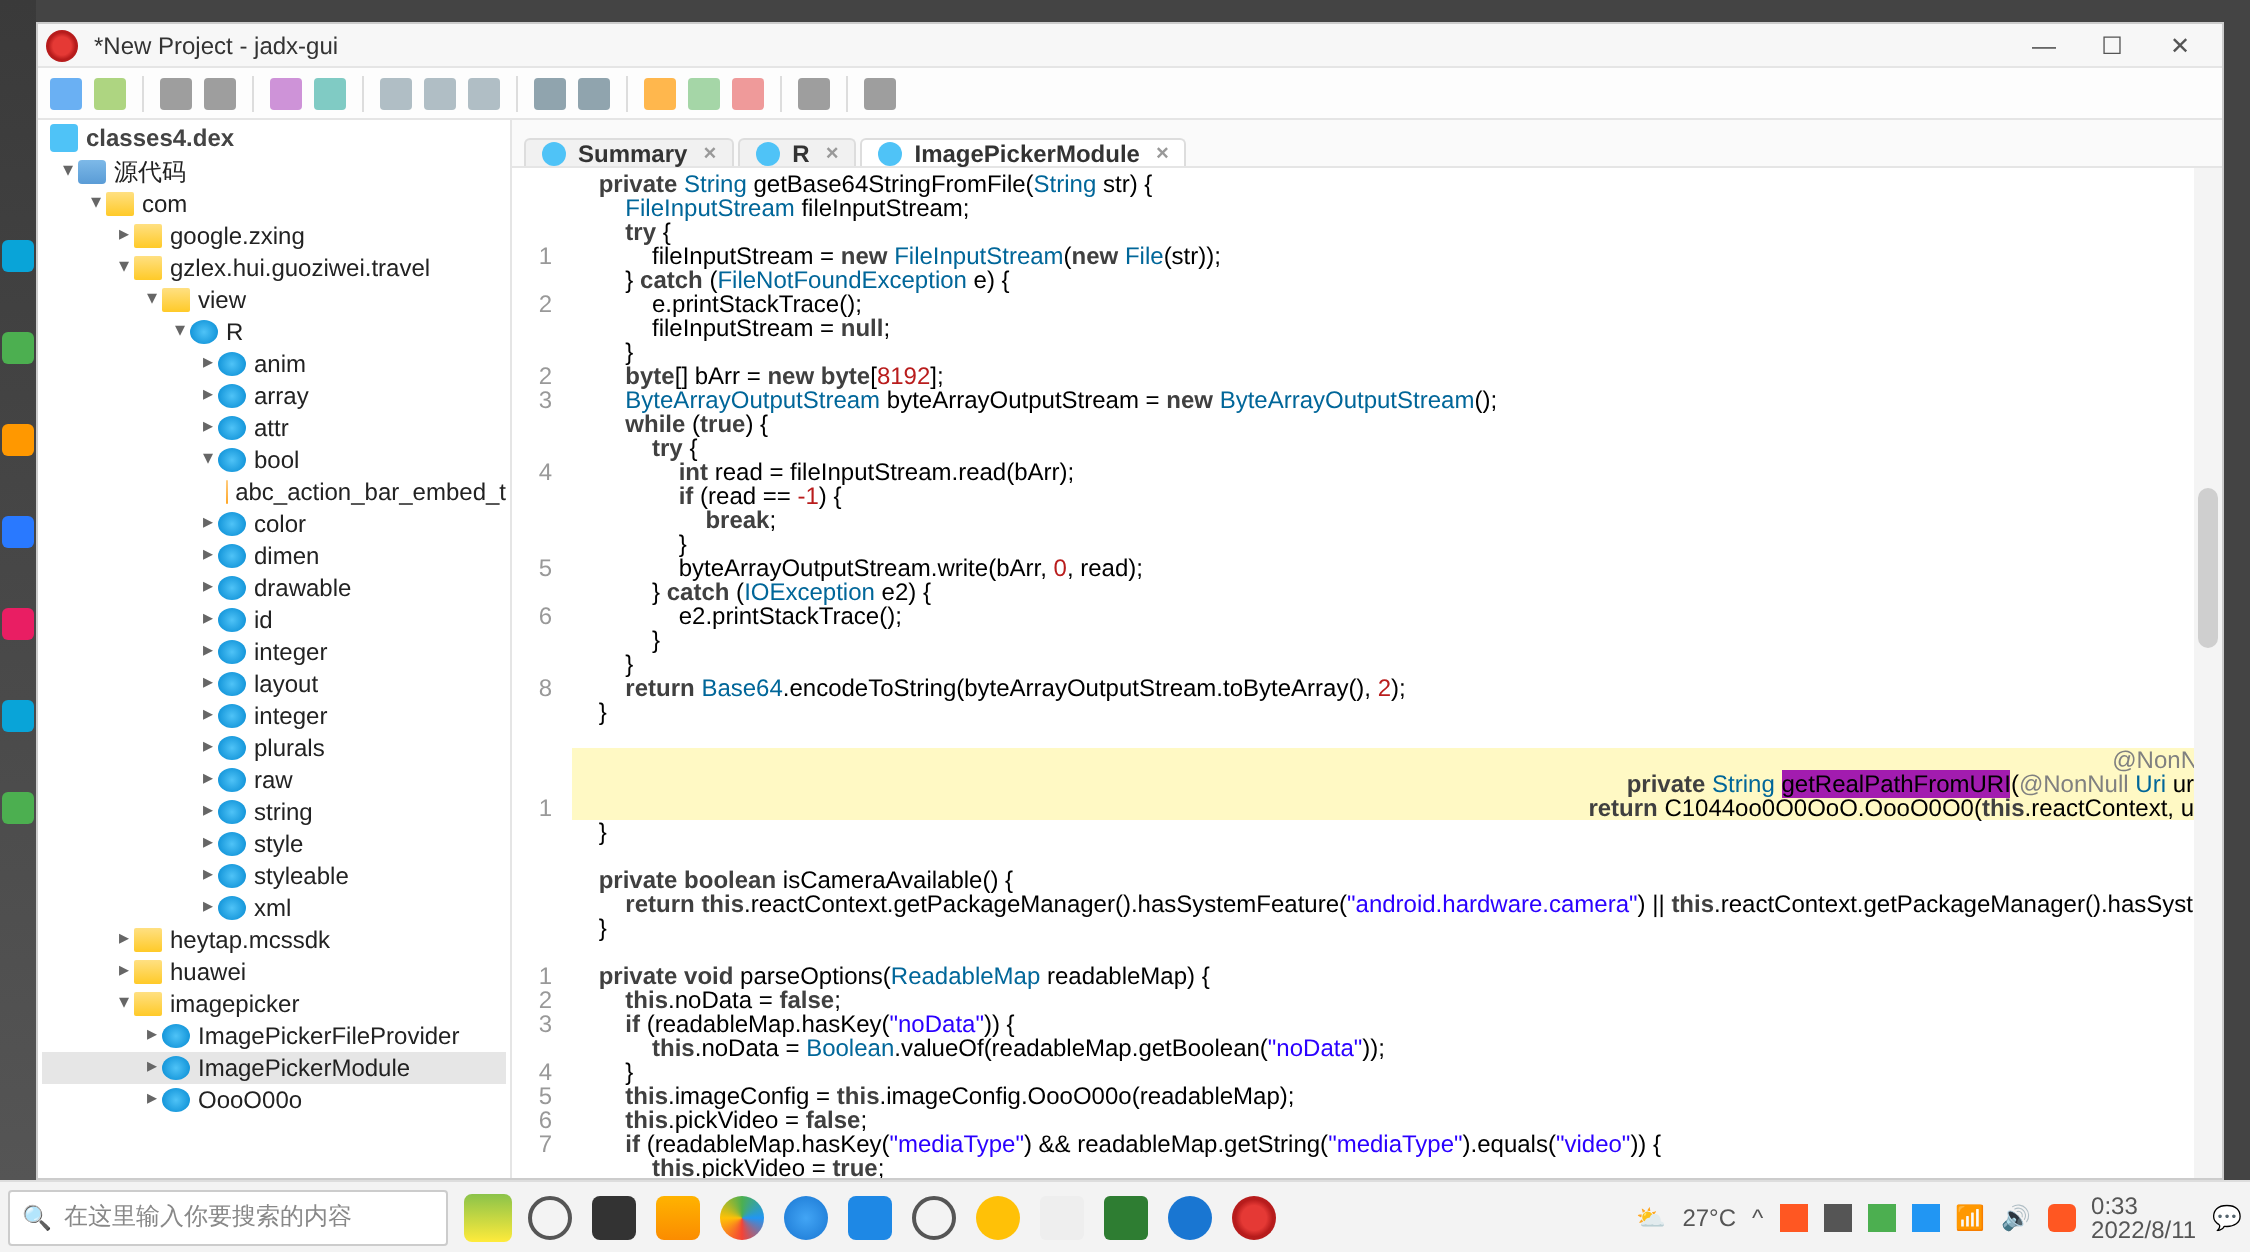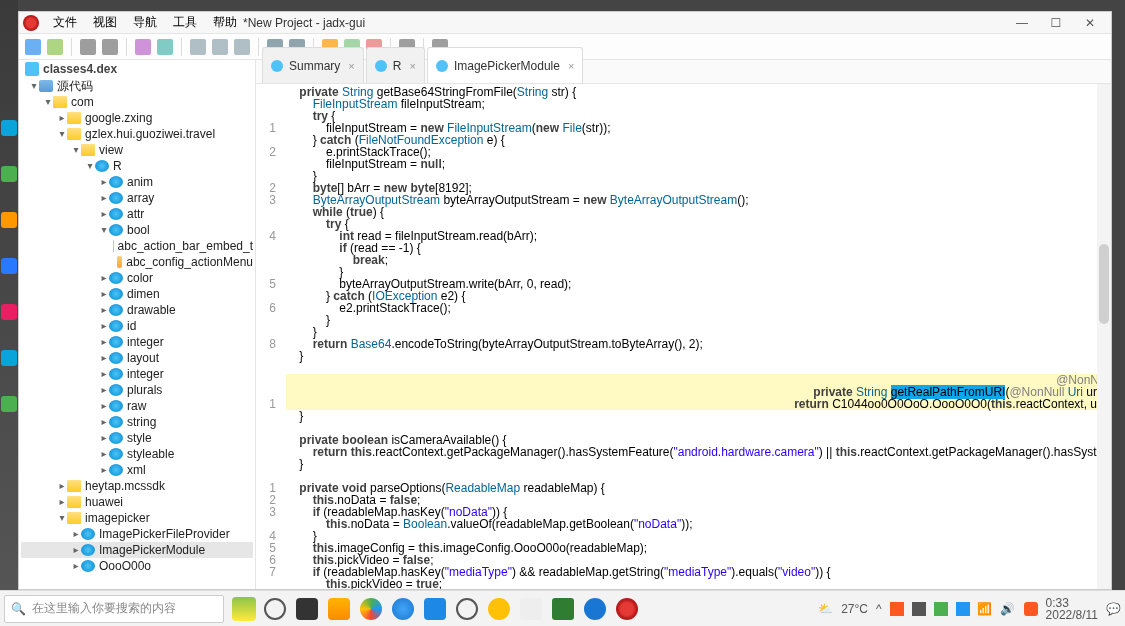--- a/index.html
+++ b/index.html
@@ -25,35 +25,35 @@
 .node { display: flex; align-items: center; height: 16px; line-height: 16px; color: #222; }
 .node .tw { width: 10px; text-align: center; color: #666; font-size: 10px; }
 .node .ic { width: 14px; height: 12px; margin-right: 4px; }
 .ic-pkg { background: linear-gradient(#7db9e8,#5a9cd6); border-radius: 2px; }
 .ic-fld { background: linear-gradient(#ffe082,#ffca28); border-radius: 1px; }
 .ic-cls { background: radial-gradient(circle,#4fc3f7,#0288d1); border-radius: 50%; }
 .ic-res { background: linear-gradient(#ffcc80,#ffa726); border-radius: 2px; }
 .node.sel { background: #e6e6e6; }
 .main { flex: 1; display: flex; flex-direction: column; min-width: 0; }
 .tabs { height: 24px; display: flex; align-items: flex-end; padding-left: 6px; border-bottom: 1px solid #e5e5e5; background: #fafafa; gap: 2px; }
-.tab { height: 36px; display: flex; align-items: center; gap: 6px; padding: 0 8px; border: 1px solid #ddd; border-bottom: none; background: #f1f1f1; border-radius: 3px 3px 0 0; font-weight: normal; color: #333; }
+.tab { height: 14px; display: flex; align-items: center; gap: 6px; padding: 0 8px; border: 1px solid #ddd; border-bottom: none; background: #f1f1f1; border-radius: 3px 3px 0 0; font-weight: bold; color: #333; }
 .tab.active { background: #fff; }
 .tab .tabic { width: 12px; height: 12px; border-radius: 50%; background: #4fc3f7; }
 .tab .x { color: #999; font-size: 11px; margin-left: 2px; }
 .editor-wrap { flex: 1; display: flex; overflow: hidden; font-family: Consolas, "Courier New", monospace; font-size: 12px; line-height: 12px; position: relative; }
 .gutter { width: 24px; background: #fff; color: #999; text-align: right; padding: 2px 4px 0 0; }
 .gutter div { height: 12px; }
 .code { flex: 1; padding: 2px 0 0 6px; overflow: hidden; position: relative; }
 .cl { height: 12px; white-space: pre; }
 .hl { background: #fff9c4; text-align: right; }
-.mark { background: #0ea5e9; margin-top: 24px; }
+.mark { background: #a21caf; margin-top: 24px; }
 .kw { color: #404040; font-weight: bold; }
 .typ { color: #006699; }
 .str { color: #2a00ff; }
-.num { color: #000000; }
+.num { color: #b91c1c; }
 .ann { color: #808080; }
 .scroll-v { position: absolute; right: 0; top: 0; width: 14px; height: 100%; background: #f4f4f4; }
 .scroll-thumb { position: absolute; left: 2px; width: 10px; background: #cfcfcf; border-radius: 5px; top: 160px; height: 80px; }
 .taskbar { position: absolute; left: 0; bottom: 0; width: 100%; height: 36px; background: #f3f3f3; display: flex; align-items: center; border-top: 1px solid #ddd; padding: 0 4px; gap: 8px; }
 .search { flex: 0 0 220px; height: 28px; border: 1px solid #ccc; background: #fff; display: flex; align-items: center; gap: 6px; padding: 0 6px; color: #888; border-radius: 2px; }
 .tb-apps { display: flex; gap: 10px; align-items: center; }
 .tb-app { width: 22px; height: 22px; border-radius: 4px; }
 .sys-tray { margin-left: auto; display: flex; align-items: center; gap: 8px; color: #555; }
 .sys-ic { width: 14px; height: 14px; }
 .clock { font-size: 11px; line-height: 12px; }
@@ -67,27 +67,20 @@
   <div class="desk-ic o"></div>
   <div class="desk-ic b"></div>
   <div class="desk-ic r"></div>
   <div class="desk-ic"></div>
   <div class="desk-ic g"></div>
 </div>
 
 <div class="window">
   <div class="titlebar">
     <div class="appicon"></div>
-    <div class="menu-items" id="menu-items">
-        <span class="menu-item">文件</span>
-        <span class="menu-item">视图</span>
-        <span class="menu-item">导航</span>
-        <span class="menu-item">工具</span>
-        <span class="menu-item">帮助</span>
-      </div>
     <div class="win-title">*New Project - jadx-gui</div>
     <div class="win-btns">
       <div class="win-btn">—</div>
       <div class="win-btn">☐</div>
       <div class="win-btn">✕</div>
     </div>
   </div>
 
   <div class="toolbar">
     <span class="tb-ic" style="background:#6ab0f3"></span>
@@ -169,25 +162,20 @@
           </div>
           <div class="node" style="padding-left: 78px;">
             <span class="tw">▾</span>
             <span class="ic ic-cls"></span>
             <span>bool</span>
           </div>
           <div class="node" style="padding-left: 92px;">
             <span class="tw"> </span>
             <span class="ic ic-res"></span>
             <span>abc_action_bar_embed_t</span>
-          </div>
-          <div class="node" style="padding-left: 92px;">
-            <span class="tw"> </span>
-            <span class="ic ic-res"></span>
-            <span>abc_config_actionMenu</span>
           </div>
           <div class="node" style="padding-left: 78px;">
             <span class="tw">▸</span>
             <span class="ic ic-cls"></span>
             <span>color</span>
           </div>
           <div class="node" style="padding-left: 78px;">
             <span class="tw">▸</span>
             <span class="ic ic-cls"></span>
             <span>dimen</span>

